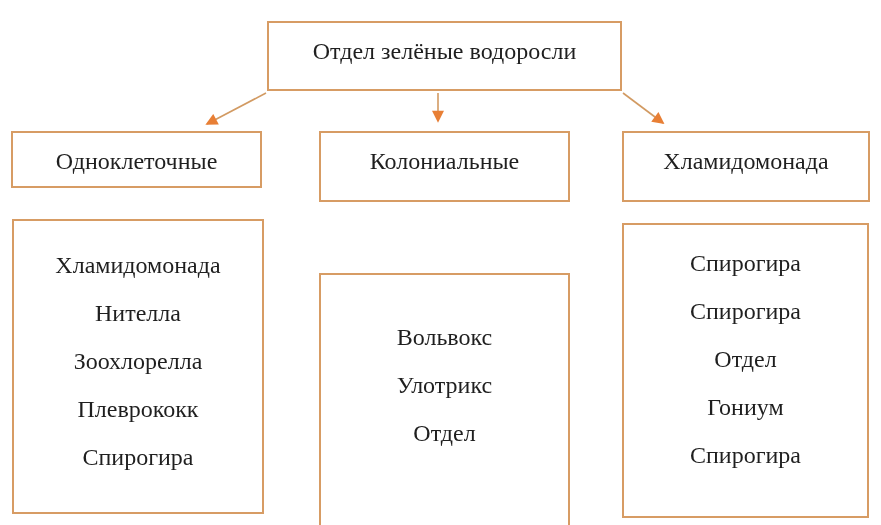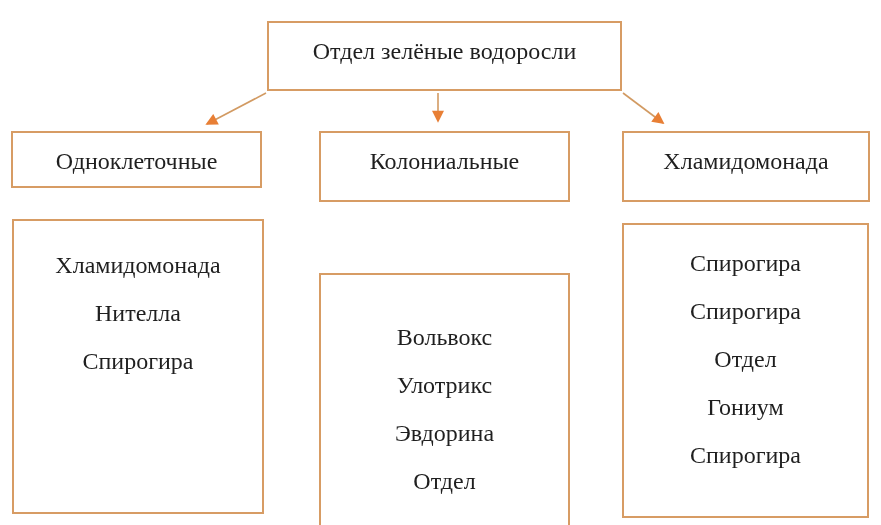--- a/index.html
+++ b/index.html
@@ -84,27 +84,28 @@
   <div class="box hdr-mid">
     <span class="node-label">Колониальные</span>
   </div>
   <div class="box hdr-right">
     <span class="node-label">Хламидомонада</span>
   </div>
 
   <div class="box list-left">
     <span class="list-item">Хламидомонада</span>
     <span class="list-item">Нителла</span>
+    <span class="list-item">Зоохлорелла</span>
+    <span class="list-item">Плеврококк</span>
     <span class="list-item">Спирогира</span>
   </div>
 
   <div class="box list-mid">
     <span class="list-item">Вольвокс</span>
     <span class="list-item">Улотрикс</span>
-    <span class="list-item">Эвдорина</span>
     <span class="list-item">Отдел</span>
   </div>
 
   <div class="box list-right">
     <span class="list-item">Спирогира</span>
     <span class="list-item">Спирогира</span>
     <span class="list-item">Отдел</span>
     <span class="list-item">Гониум</span>
     <span class="list-item">Спирогира</span>
   </div>

